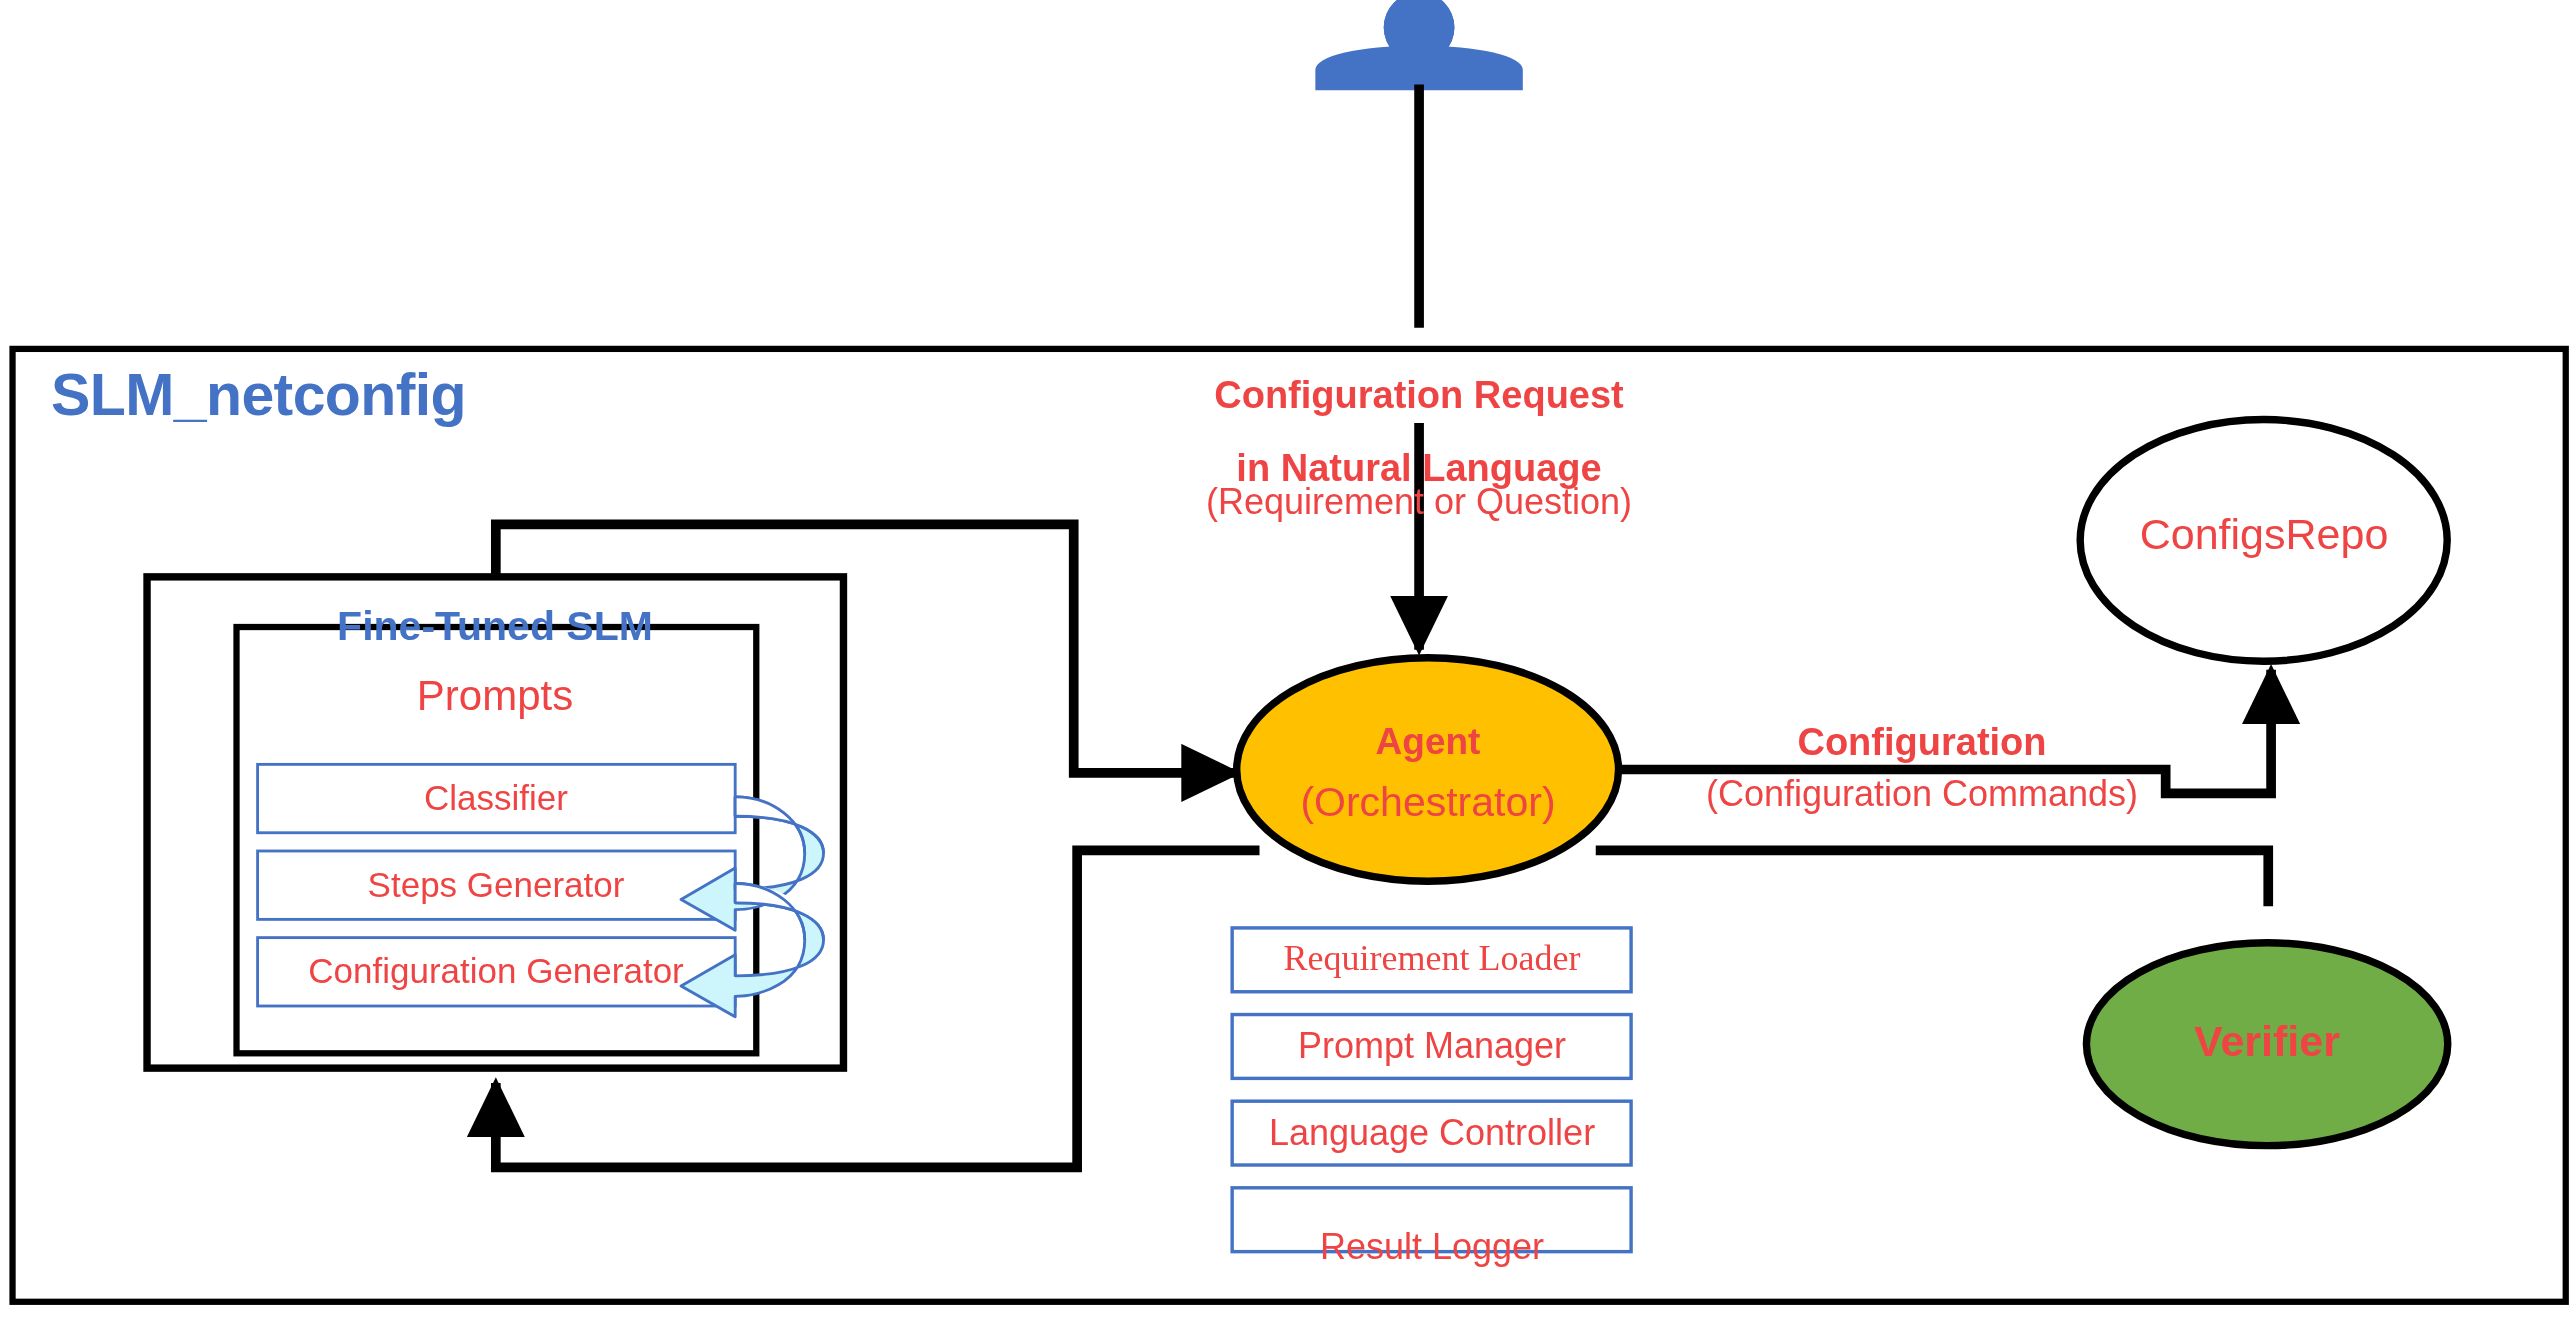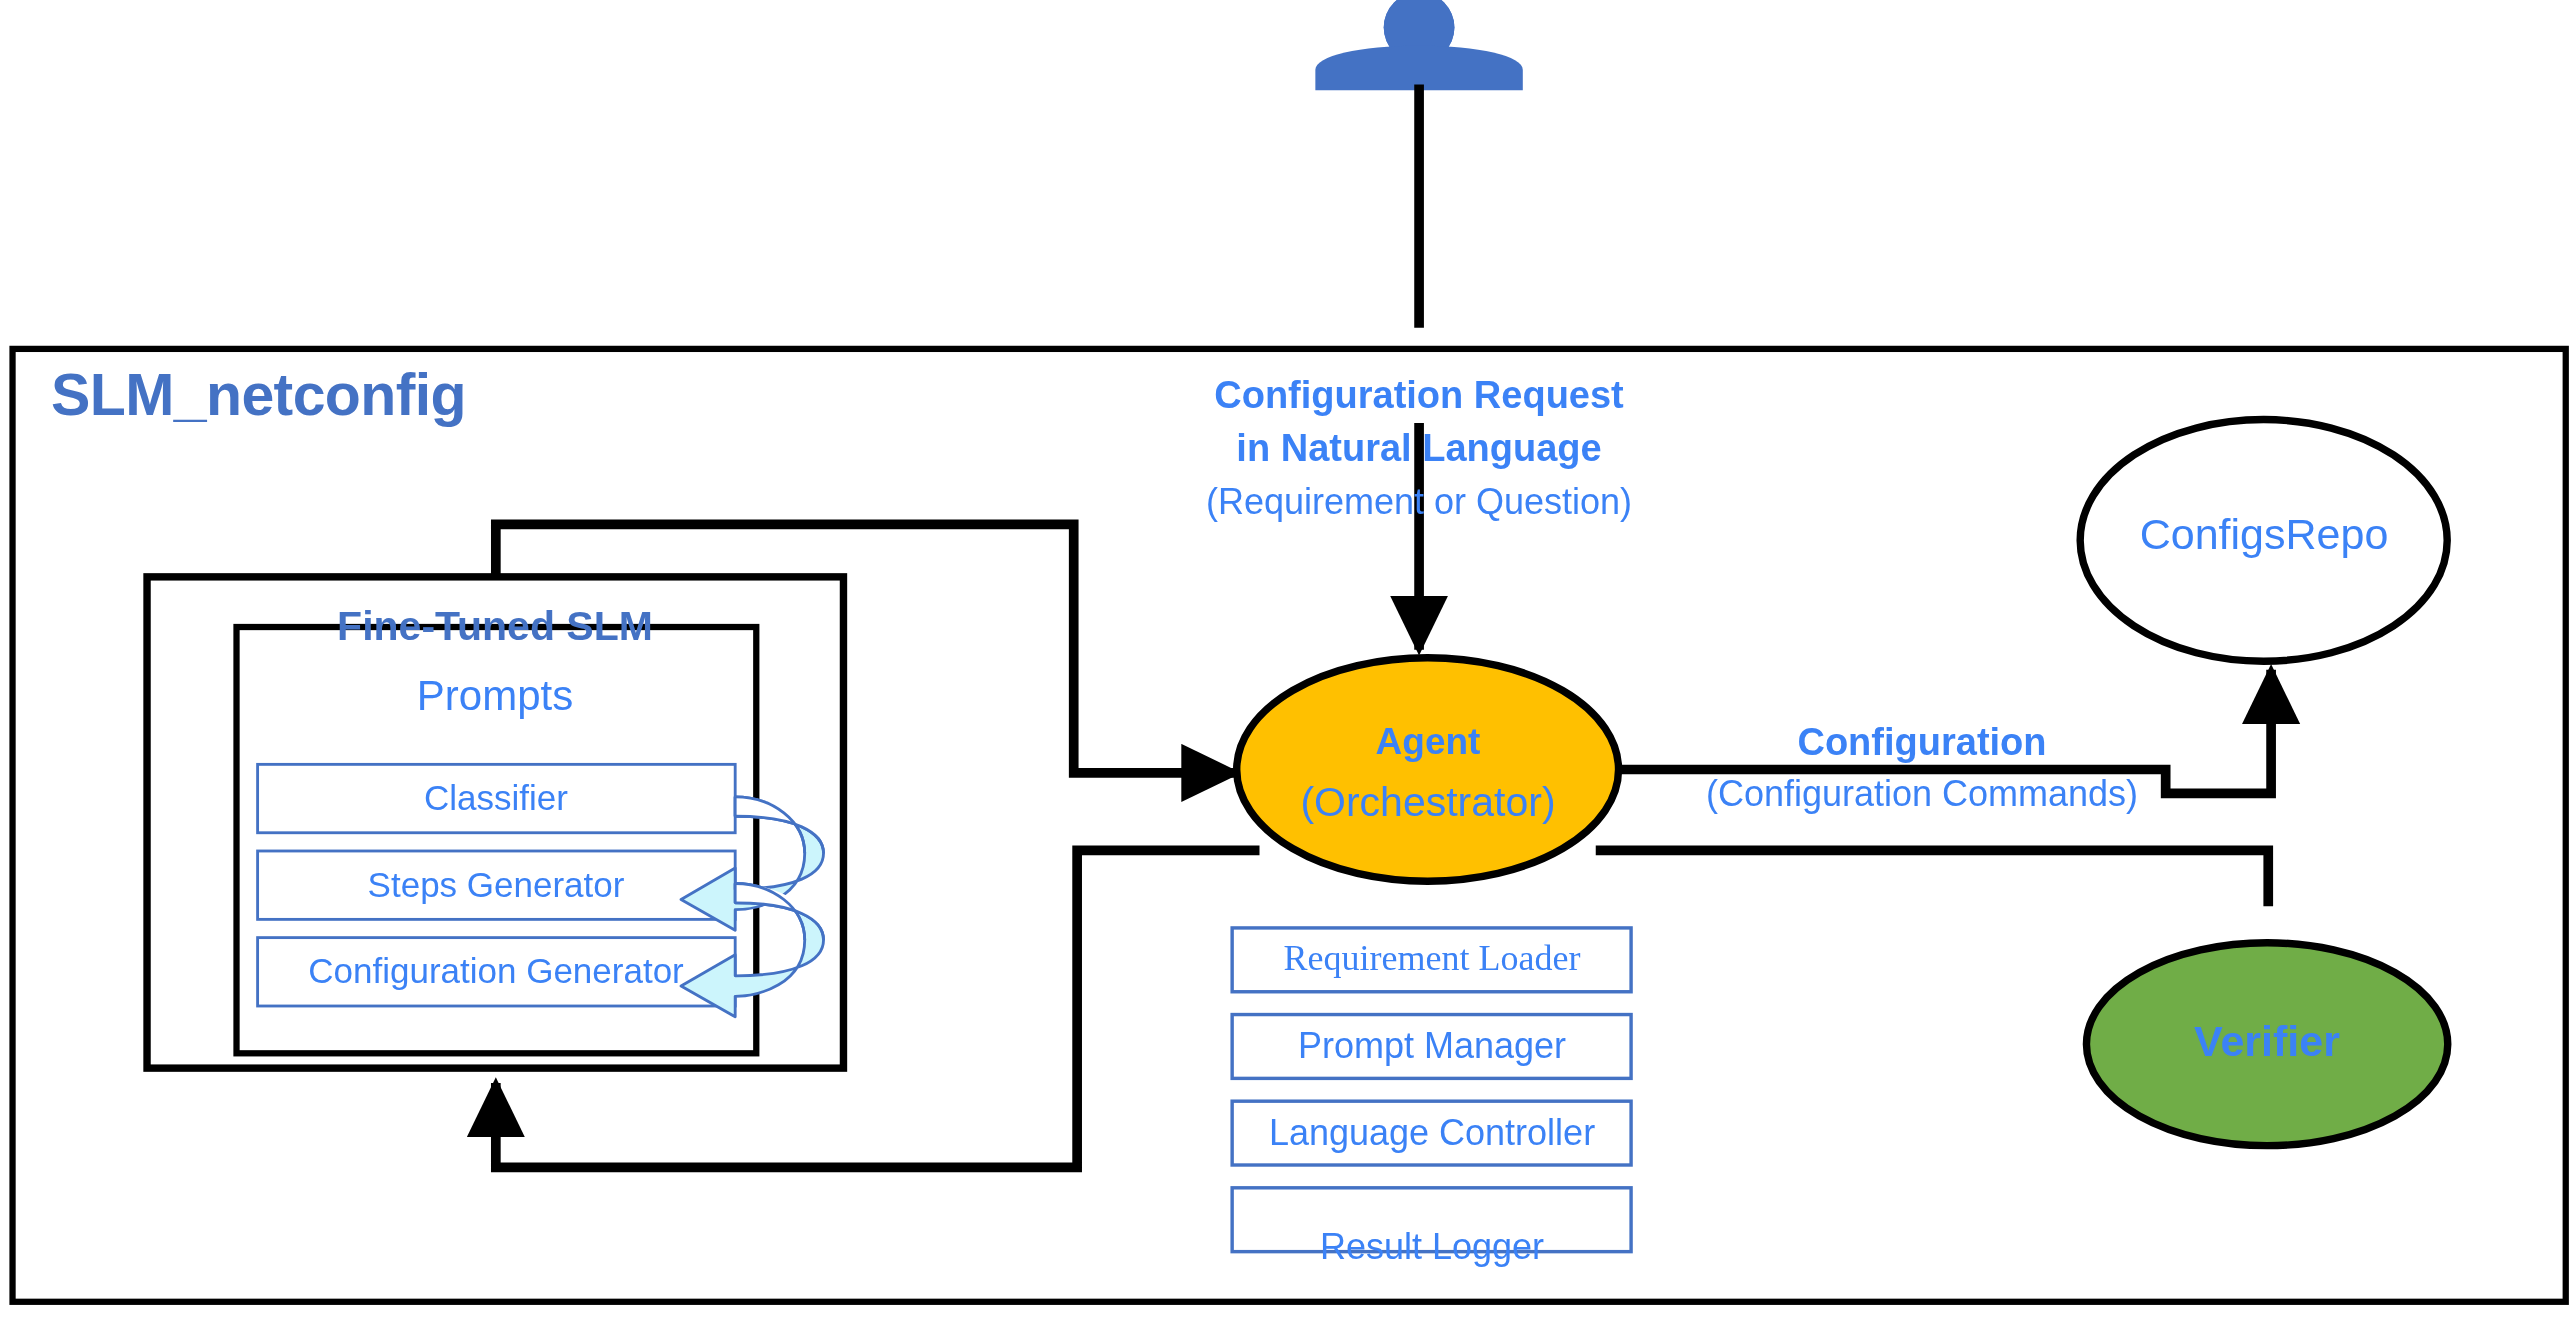--- a/index.html
+++ b/index.html
@@ -1,19 +1,19 @@
 <!DOCTYPE html>
 <html style="font-size:9px"><head>
 <meta charset="utf-8">
 <style>
   html,body{margin:0;padding:0;background:#ffffff;}
   body{font-family:"Liberation Sans",sans-serif;}
   #stage{position:relative;width:2576px;height:1319px;background:#ffffff;overflow:hidden;}
   #stage svg.layer{position:absolute;left:0;top:0;width:2576px;height:1319px;pointer-events:none;}
-  .txt{position:absolute;color:#3b82f6;white-space:nowrap;line-height:1.05;}
+  .txt{position:absolute;color:#ef4444;white-space:nowrap;line-height:1.05;}
   .ctr{transform:translateX(-50%);text-align:center;}
   .blue-title{color:#4472C4;font-weight:bold;}
 </style>
 </head>
 <body>
 
 <div id="stage">
 
   <svg class="layer" viewBox="0 0 4520 2314">
     <defs>
@@ -102,21 +102,21 @@
 
   <div class="txt ctr blue-title" style="left:495px; top:605px; font-size:41px;">Fine-Tuned SLM</div>
 
   <div class="txt ctr" style="left:495px; top:674px; font-size:42px;">Prompts</div>
 
   <div class="txt ctr" style="left:496px; top:780px; font-size:35px;">Classifier</div>
   <div class="txt ctr" style="left:496px; top:867px; font-size:35px;">Steps Generator</div>
   <div class="txt ctr" style="left:496px; top:953px; font-size:35px;">Configuration Generator</div>
 
   <div class="txt ctr" style="left:1419px; top:376px; font-size:38px; font-weight:bold;">Configuration Request</div>
-  <div class="txt ctr" style="left:1419px; top:429px; font-size:38px; font-weight:bold;">in Natural Language</div>
+  <div class="txt ctr" style="left:1419px; top:449px; font-size:38px; font-weight:bold;">in Natural Language</div>
   <div class="txt ctr" style="left:1419px; top:483px; font-size:36px;">(Requirement or Question)</div>
 
   <div class="txt ctr" style="left:1428px; top:723px; font-size:37px; font-weight:bold;">Agent</div>
   <div class="txt ctr" style="left:1428px; top:781px; font-size:41px;">(Orchestrator)</div>
 
   <div class="txt ctr" style="left:1432px; top:940px; font-size:36px;font-family:Liberation Serif, serif;">Requirement Loader</div>
   <div class="txt ctr" style="left:1432px; top:1027px; font-size:36px;">Prompt Manager</div>
   <div class="txt ctr" style="left:1432px; top:1114px; font-size:36px;">Language Controller</div>
   <div class="txt ctr" style="left:1432px; top:1228px; font-size:36px;">Result Logger</div>
 

